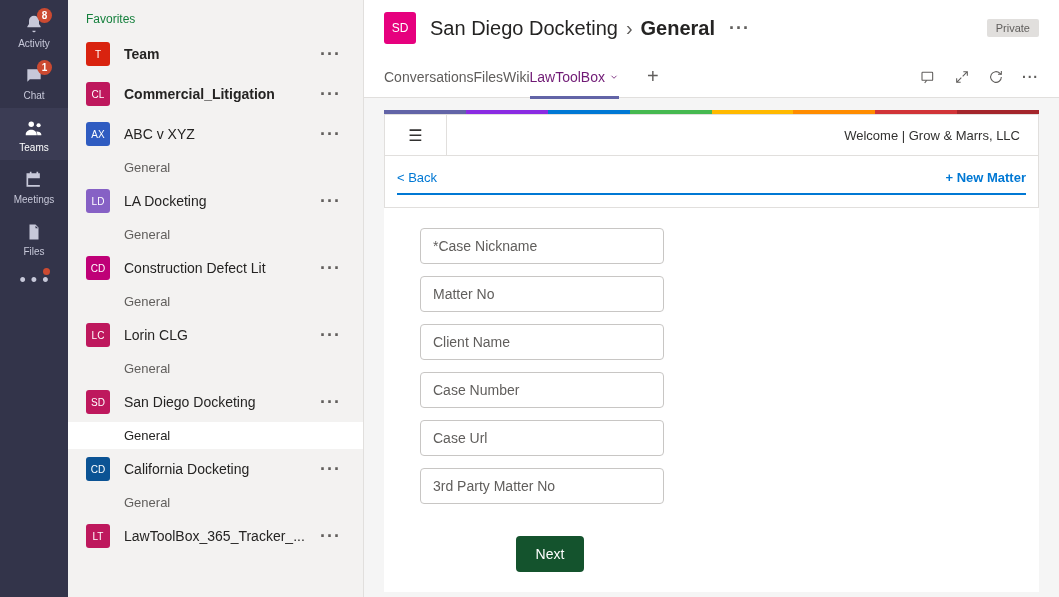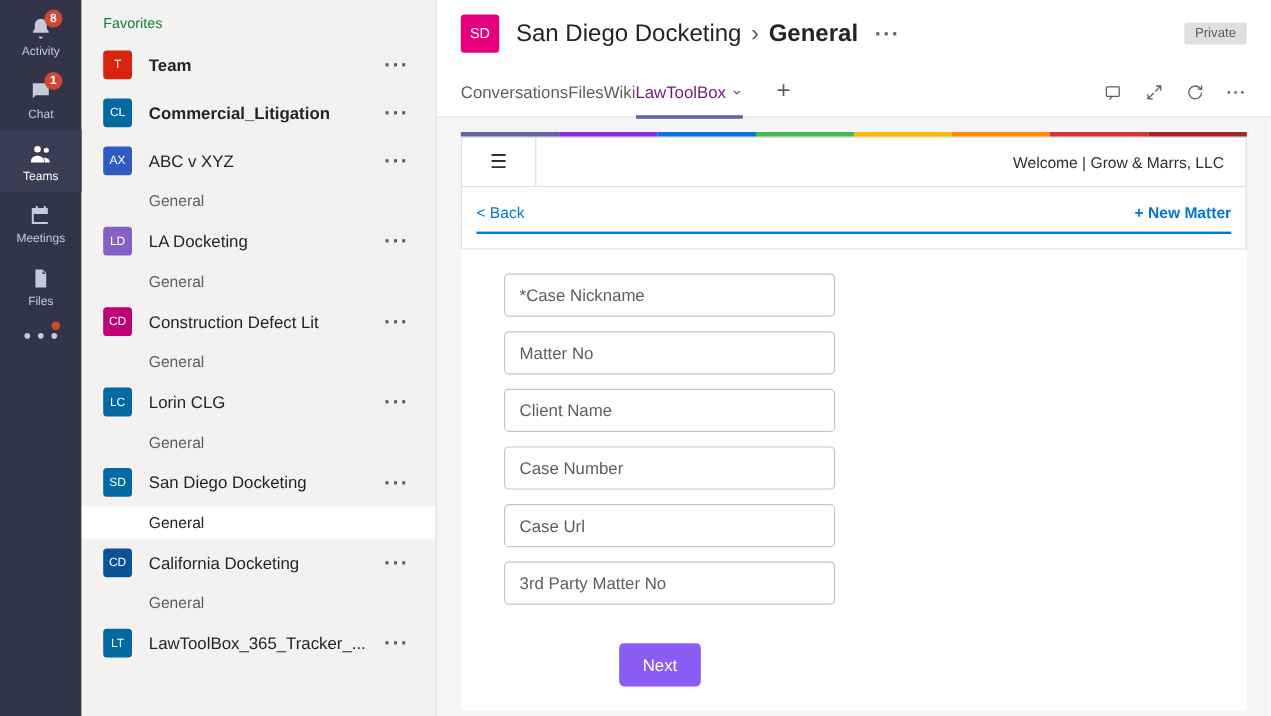--- a/index.html
+++ b/index.html
@@ -13,21 +13,21 @@
 .rail-more-dot { position: absolute; top: -2px; right: 18px; width: 7px; height: 7px; border-radius: 50%; background: #cc4a31; }
 .teamlist { width: 296px; background: #f3f2f1; border-right: 1px solid #e1dfdd; overflow-y: auto; padding-top: 12px; }
 .fav-hdr { font-size: 12px; color: #15803d; padding: 0 18px 8px; }
 .team-row { display: flex; align-items: center; padding: 8px 18px; position: relative; cursor: pointer; }
 .team-avatar { width: 24px; height: 24px; border-radius: 3px; color: #fff; font-size: 10px; display: flex; align-items: center; justify-content: center; margin-right: 14px; flex-shrink: 0; }
 .team-name { flex: 1; font-size: 14px; color: #252423; white-space: nowrap; overflow: hidden; text-overflow: ellipsis; }
 .team-name.bold { font-weight: 600; }
 .team-more { color: #605e5c; font-size: 18px; letter-spacing: 1px; font-weight: 700; cursor: pointer; padding: 0 4px; }
 .channel-row { padding: 6px 18px 6px 56px; font-size: 13px; color: #605e5c; cursor: pointer; }
 .channel-row.selected { background: #fff; color: #252423; }
-.bg-red { background: #d9230f; } .bg-pink { background: #0369a1; } .bg-blue { background: #2f5cc1; } .bg-purple { background: #8661c5; } .bg-magenta { background: #bf0077; } .bg-dblue { background: #0b5394; }
+.bg-red { background: #d9230f; } .bg-pink { background: #be185d; } .bg-blue { background: #2f5cc1; } .bg-purple { background: #8661c5; } .bg-magenta { background: #bf0077; } .bg-dblue { background: #0b5394; }
 .main { flex: 1; display: flex; flex-direction: column; background: #f5f5f5; }
 .hdr { background: #fff; height: 56px; display: flex; align-items: center; padding: 0 20px; gap: 14px; }
 .hdr-avatar { width: 32px; height: 32px; border-radius: 3px; background: #e6007e; color: #fff; font-size: 12px; display: flex; align-items: center; justify-content: center; }
 .crumb { font-size: 20px; font-weight: 400; color: #252423; display: flex; align-items: center; gap: 8px; }
 .crumb .sep { color: #605e5c; }
 .crumb .strong { font-weight: 700; }
 .hdr-more { color: #605e5c; font-size: 18px; letter-spacing: 1px; font-weight: 700; cursor: pointer; }
 .private-pill { margin-left: auto; background: #e1dfdd; color: #605e5c; font-size: 11px; padding: 3px 9px; border-radius: 2px; }
 .tabs { background: #fff; height: 42px; display: flex; align-items: center; padding: 0 20px; gap: 28px; border-bottom: 1px solid #e1dfdd; position: relative; }
 .tab { font-size: 14px; color: #605e5c; cursor: pointer; height: 42px; display: flex; align-items: center; border-bottom: 3px solid transparent; margin-top: 3px; gap: 4px; }
@@ -40,24 +40,24 @@
 .toolbar { background: #fff; border: 1px solid #e1dfdd; margin: 0 20px; height: 42px; display: flex; align-items: center; }
 .hamburger { width: 62px; border-right: 1px solid #e1dfdd; display: flex; align-items: center; justify-content: center; height: 100%; cursor: pointer; color: #323130; font-size: 16px; }
 .welcome { margin-left: auto; padding: 0 18px; font-size: 13px; color: #323130; }
 .card { background: #fff; border: 1px solid #e1dfdd; border-top: none; margin: 0 20px; padding: 14px 12px 12px; }
 .cardhead { display: flex; align-items: center; justify-content: space-between; }
 .back-link { color: #0078d4; font-size: 13px; cursor: pointer; }
 .new-link { color: #0078d4; font-size: 13px; font-weight: 600; cursor: pointer; }
 .card-title { font-size: 30px; font-weight: 300; color: #323130; margin-top: 2px; }
 .hr-blue { height: 2px; background: #0078d4; margin-top: 8px; }
 .form { background: #fff; margin: 0 20px; padding: 20px 36px; display: flex; flex-direction: column; gap: 14px; }
-.fld { width: 276px; height: 36px; border: 1px solid #c8c6c4; border-radius: 4px; padding: 0 12px; font-size: 14px; color: #323130; outline: none; }
+.fld { width: 244px; height: 36px; border: 1px solid #c8c6c4; border-radius: 4px; padding: 0 12px; font-size: 14px; color: #323130; outline: none; }
 .fld::placeholder { color: #605e5c; }
 .nextrow { display: flex; justify-content: center; width: 260px; margin-top: 6px; }
-.next-btn { background: #8b5cf6; color: #fff; border: none; border-radius: 4px; padding: 10px 20px; font-size: 14px; cursor: pointer; }
+.next-btn { background: #14532d; color: #fff; border: none; border-radius: 4px; padding: 10px 20px; font-size: 14px; cursor: pointer; }
 svg { display: block; }
 </style>
 </head>
 <body>
 
 <div class="apprail">
   <div class="rail-item">
     <div class="rail-icon">
       <svg width="20" height="20" viewBox="0 0 24 24" fill="currentColor">
           <path d="M12 2a6 6 0 0 0-6 6v4l-2 3v1h16v-1l-2-3V8a6 6 0 0 0-6-6zm-2 18a2 2 0 0 0 4 0h-4z"></path>

